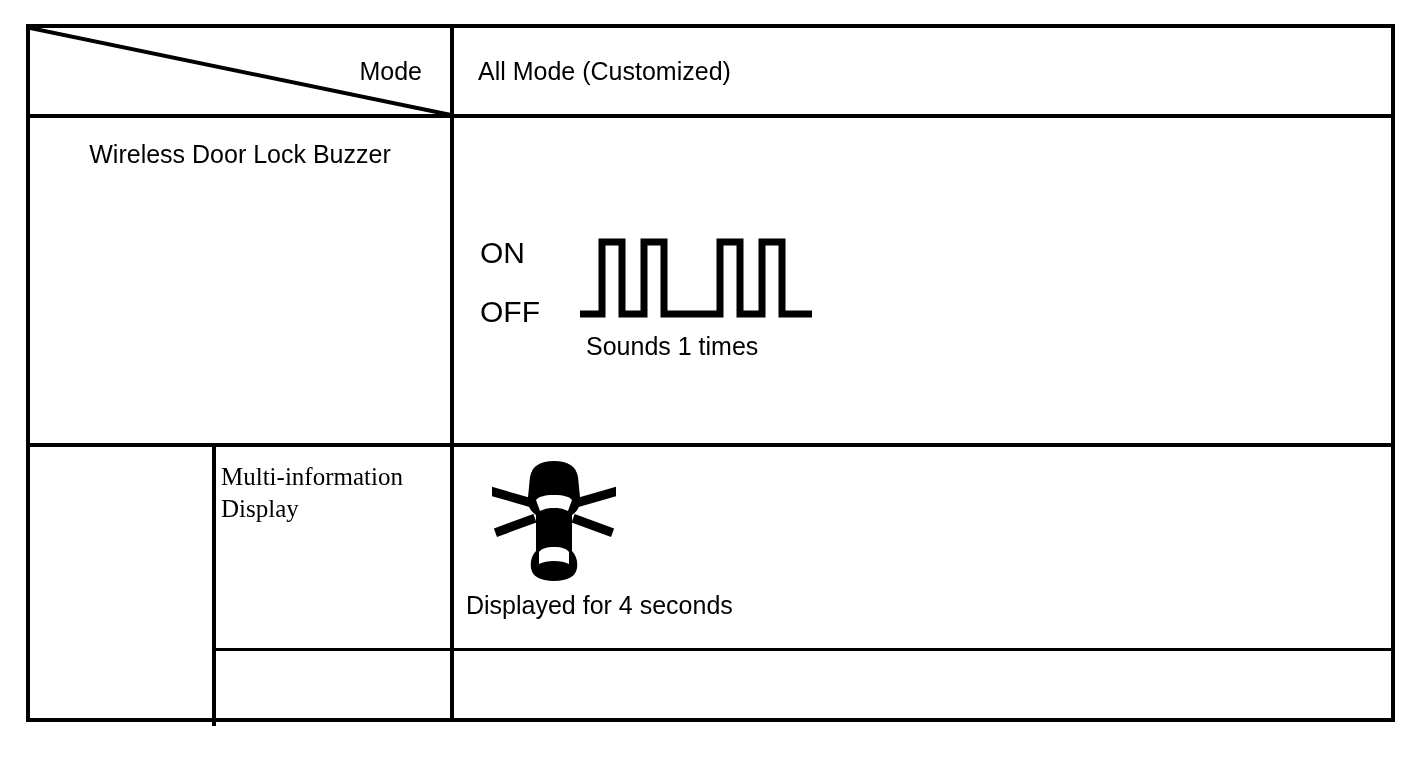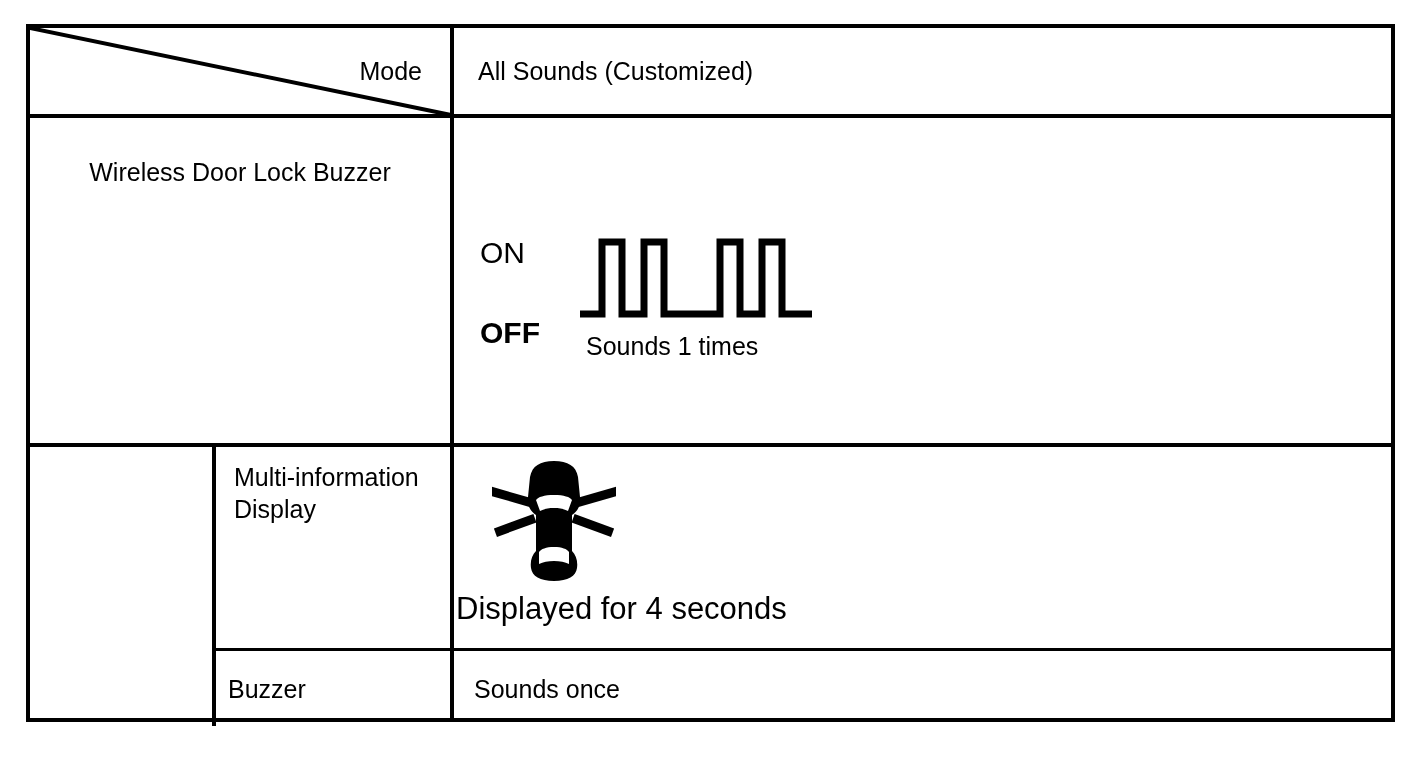--- a/index.html
+++ b/index.html
@@ -93,41 +93,42 @@
   .cell-mode-value {
     left: 444px; top: 0;
     width: 900px;
     height: 86px;
     display: flex;
     align-items: center;
     padding-left: 4px;
   }
 
   .cell-buzzer-label {
-    left: 0; top: 104px;
+    left: 0; top: 86px;
     width: 420px;
     height: 329px;
     display: flex;
     align-items: flex-start;
     justify-content: center;
     padding-top: 24px;
   }
 
   .cell-combo-meter {
     left: 0; top: 415px;
     width: 182px;
     height: 283px;
     padding: 18px 0 0 14px;
   }
 
   .cell-mid-label {
-    left: 188px; top: 415px;
+    left: 175px; top: 415px;
     width: 238px;
     height: 205px;
     padding: 18px 0 0 16px;
+    font-family: Liberation Serif, serif;
   }
 
   .cell-buzzer2-label {
     left: 182px; top: 623px;
     width: 238px;
     height: 75px;
     display: flex;
     align-items: center;
     padding-left: 16px;
   }
@@ -156,21 +157,21 @@
     width: 420px;
     height: 130px;
   }
   .wf-label {
     position: absolute;
     font-size: 30px;
     line-height: 1;
     left: 0;
   }
   .wf-label.on  { top: 6px; }
-  .wf-label.off { top: 86px; font-weight: bold; }
+  .wf-label.off { top: 65px; }
   .wf-svg {
     position: absolute;
     left: 100px;
     top: 0;
     display: block;
   }
   .wf-caption {
     position: absolute;
     left: 106px;
     top: 102px;
@@ -188,23 +189,23 @@
     height: 205px;
   }
   .mid-icon {
     position: absolute;
     left: 38px;
     top: 12px;
     display: block;
   }
   .mid-caption {
     position: absolute;
-    left: 2px;
+    left: 12px;
     top: 150px;
-    font-size: 31px;
+    font-size: 25px;
     line-height: 1;
     white-space: nowrap;
   }
 </style>
 </head>
 <body>
 
 <div class="page">
 
   <div class="spec-table">
@@ -215,21 +216,21 @@
       </svg>
     </div>
 
     <div class="hrule r1"></div>
     <div class="hrule r2"></div>
     <div class="hrule r3 partial"></div>
     <div class="vrule c-main"></div>
     <div class="vrule c-sub"></div>
 
     <div class="cell cell-mode-label">Mode</div>
-    <div class="cell cell-mode-value">All Sounds (Customized)</div>
+    <div class="cell cell-mode-value">All Mode (Customized)</div>
 
     <div class="cell cell-buzzer-label">Wireless Door Lock Buzzer</div>
 
     <div class="waveform-block">
       <div class="wf-inner">
         <span class="wf-label on">ON</span>
         <span class="wf-label off">OFF</span>
         <svg class="wf-svg" width="240" height="92" viewBox="0 0 240 92">
           <polyline fill="none" stroke="#000" stroke-width="7" stroke-linejoin="miter" points="0,82 22,82 22,10 42,10 42,82 64,82 64,10 84,10 84,82 140,82 140,10 160,10 160,82 182,82 182,10 202,10 202,82 232,82"></polyline>
         </svg>
@@ -280,18 +281,16 @@
 
         <rect x="2" y="66" width="42" height="9" fill="#000" transform="rotate(-20 23 70)"></rect>
 
         <rect x="80" y="38" width="46" height="9" fill="#000" transform="rotate(-16 103 42)"></rect>
 
         <rect x="80" y="66" width="42" height="9" fill="#000" transform="rotate(20 101 70)"></rect>
       </svg>
       <span class="mid-caption">Displayed for 4 seconds</span>
     </div>
 
-    <div class="cell cell-buzzer2-label">Buzzer</div>
-
-    <div class="cell cell-sounds-once">Sounds once</div>
+
 
   </div>
 </div>
 
 </body></html>

